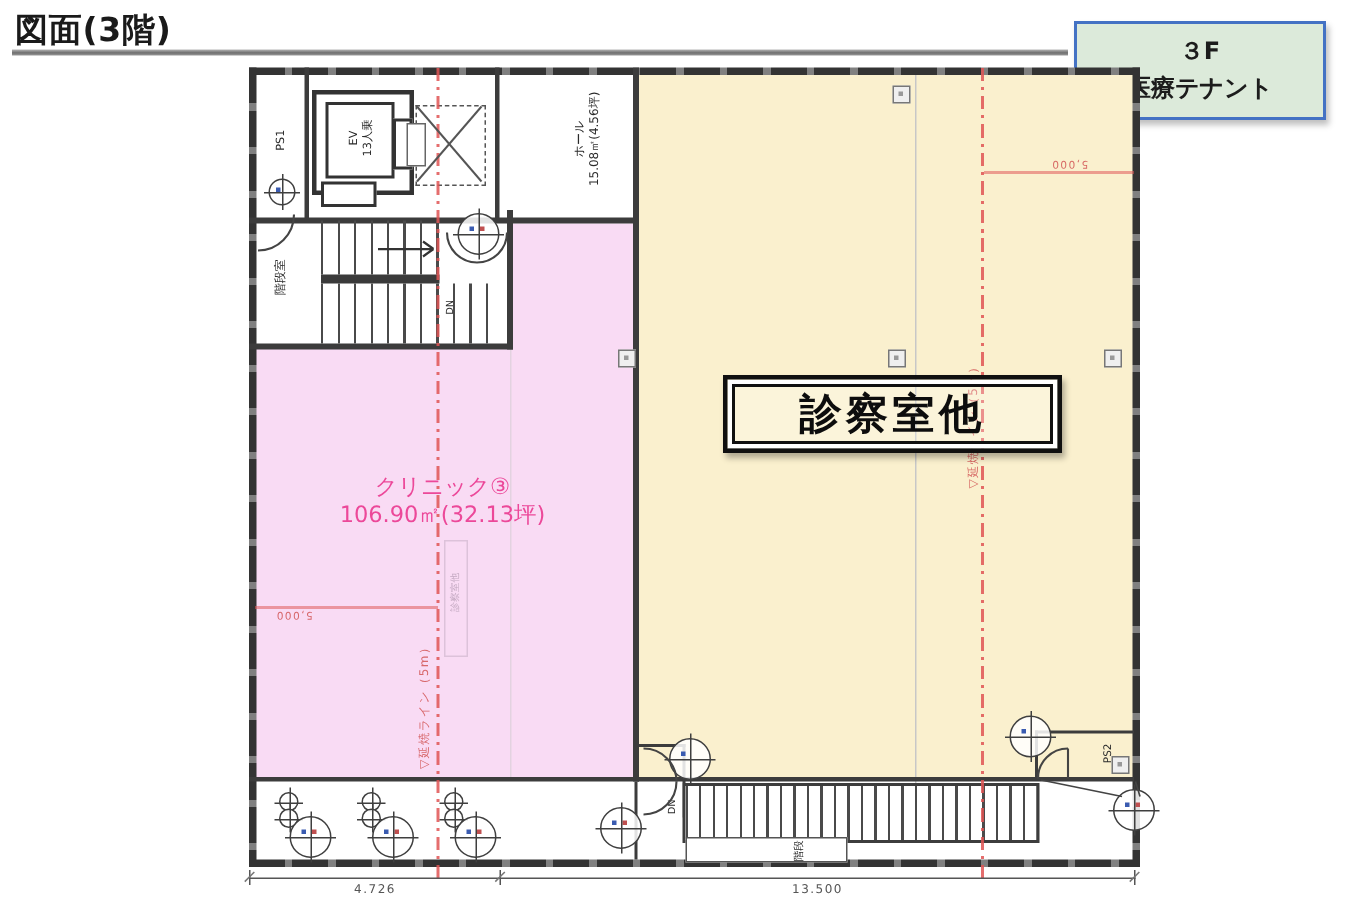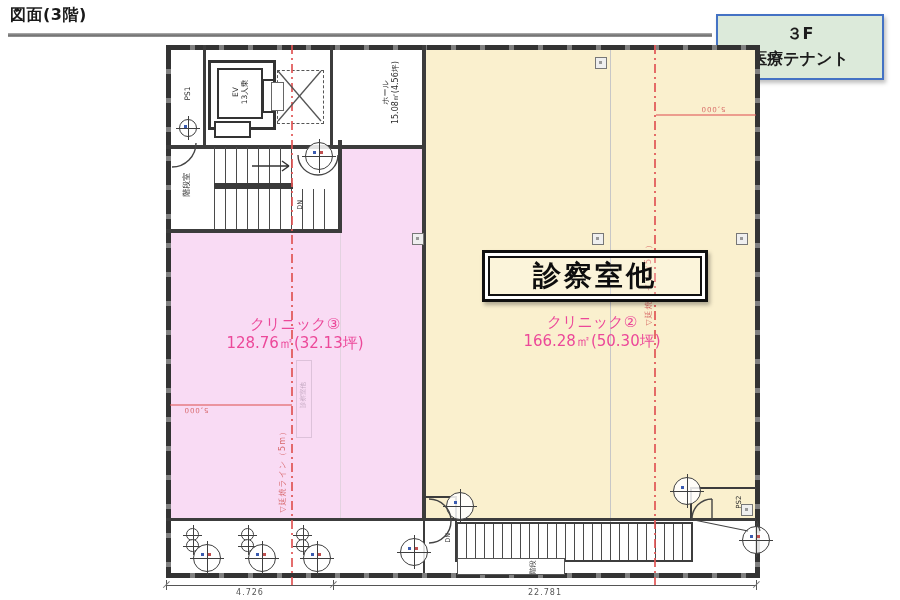--- a/index.html
+++ b/index.html
@@ -1,21 +1,21 @@
 <!DOCTYPE html>
 <html style="--clinic3-fill: #F9DBF4; --clinic2-fill: #FAF0CE; --tag-fill: #DCEADA; --tag-border: #4472C4; --wall: #3C3C3C; --fire-line: #E06060;"><head>
 <meta charset="utf-8">
 <style>
   html,body{margin:0;padding:0;background:#fff;}
   #stage{position:relative;width:900px;height:600px;background:#fff;overflow:hidden;
          font-family:"DejaVu Sans","Liberation Sans",sans-serif;color:#1a1a1a;}
   .abs{position:absolute;}
 
   
-  #page-title{left:10px;top:5px;font-size:16px;font-weight:bold;letter-spacing:.5px;}
+  #page-title{left:10px;top:5px;font-size:22px;font-weight:bold;letter-spacing:.5px;}
   #title-rule{left:8px;top:33px;width:704px;height:4px;
               background:linear-gradient(180deg,#b5b5b5,#6f6f6f 55%,#9a9a9a);}
 
   
   #floor-tag{left:716px;top:14px;width:164px;height:62px;
              background:var(--tag-fill,#DCEADA);border:2px solid var(--tag-border,#4472C4);
              box-shadow:2px 3px 4px rgba(0,0,0,.25);
              display:flex;flex-direction:column;align-items:center;justify-content:center;
              font-size:16px;font-weight:bold;line-height:1.55;color:#1c1c1c;}
 
@@ -173,25 +173,21 @@
   <div class="flip red-note" style="left:181px;top:406px;width:30px;font-size:7px;">5,000</div>
   <div class="flip red-note" style="left:698px;top:105px;width:30px;font-size:7px;">5,000</div>
 
   <div class="abs" style="left:296px;top:360px;width:14px;height:76px;border:1px solid rgba(170,150,170,.35);"></div>
   <div class="vtext faint-note" style="left:269px;top:391px;width:70px;">診察室他</div>
 
   <div class="abs" id="tenant-box" style="position:absolute;">診察室他</div>
 
   <div class="zone-label" style="left:195px;top:315px;width:200px;">
     <span class="nm">クリニック③</span>
-    <span class="ar">128.76㎡(32.13坪)</span>
-  </div>
-  <div class="zone-label" style="left:492px;top:313px;width:200px;">
-    <span class="nm">クリニック②</span>
-    <span class="ar">166.28㎡(50.30坪)</span>
+    <span class="ar">106.90㎡(32.13坪)</span>
   </div>
 
   <div class="cmark c16" style="left:179px;top:119px;">
       <span class="dotb"></span>
     </div>
   <div class="cmark c26" style="left:305px;top:142px;">
       <span class="dotb"></span>
       <span class="dotr"></span>
     </div>
   <div class="cmark c11" style="left:186px;top:528px;"></div>
@@ -233,21 +229,21 @@
   <div class="sq" style="left:736px;top:233px;"></div>
 
   <div class="abs" style="left:166px;top:585px;width:591px;height:1px;background:#555;"></div>
   <div class="dim-tick" style="left:166px;top:580px;"></div>
   <div class="dim-tick" style="left:333px;top:580px;"></div>
   <div class="dim-tick" style="left:756px;top:580px;"></div>
   <div class="dim-slash" style="left:162px;top:584px;"></div>
   <div class="dim-slash" style="left:329px;top:584px;"></div>
   <div class="dim-slash" style="left:752px;top:584px;"></div>
   <div class="dim-text" style="left:210px;top:588px;width:80px;">4.726</div>
-  <div class="dim-text" style="left:505px;top:588px;width:80px;">22.781</div>
+  <div class="dim-text" style="left:505px;top:588px;width:80px;">13.500</div>
 
   <svg class="overlay" width="900" height="600" viewBox="0 0 900 600">
     <g stroke="#555" stroke-width="1.3" fill="none">
       <line x1="278" y1="71" x2="321" y2="121"></line>
       <line x1="321" y1="71" x2="278" y2="121"></line>
     </g>
     <g stroke="#444" stroke-width="1.4" fill="none">
       <path d="M196,143 A24,24 0 0 1 172,167"></path>
       <path d="M338,155 A20,20 0 0 1 298,155"></path>
       <path d="M451,521 A22,22 0 0 1 429,543"></path>

